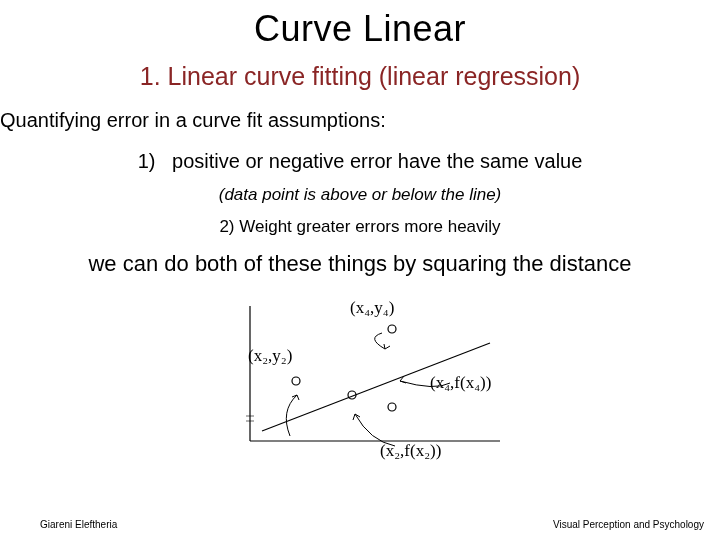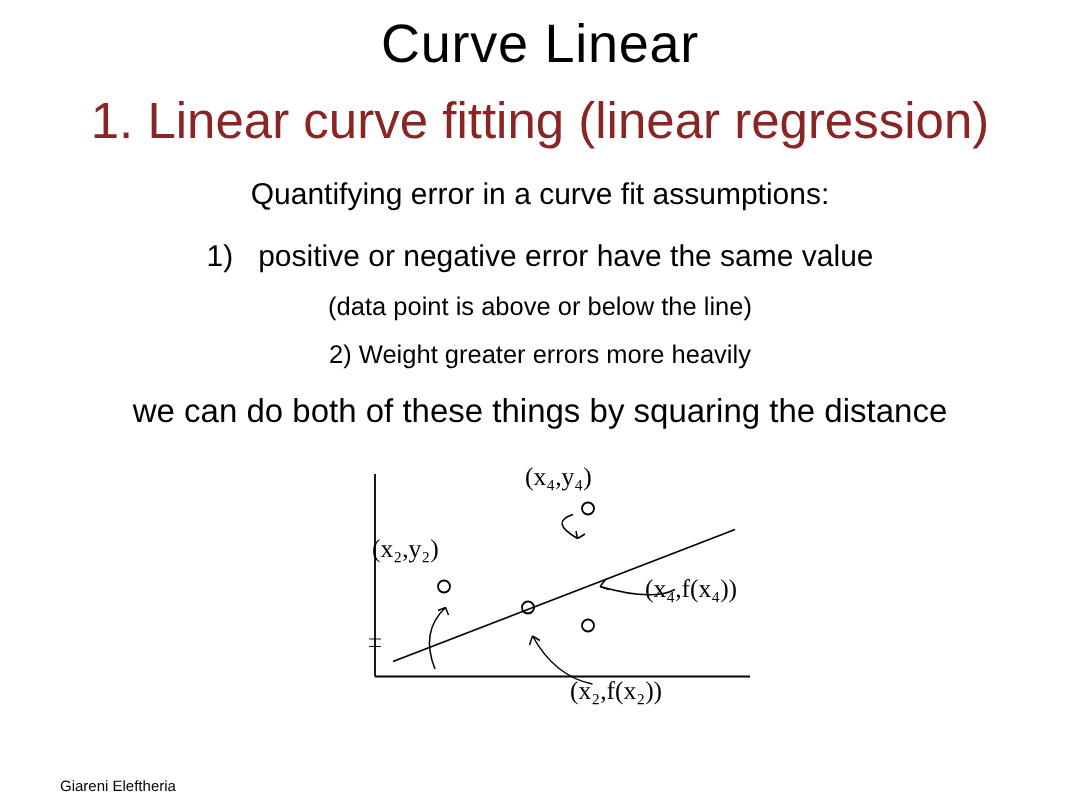--- a/index.html
+++ b/index.html
@@ -14,37 +14,38 @@
   }
   .title {
     text-align: center;
     font-size: 36px;
     font-weight: 400;
     padding-top: 8px;
     letter-spacing: 0.5px;
   }
   .subtitle {
     text-align: center;
-    font-size: 34px;
+    font-size: 25px;
     color: #8a2525;
     margin-top: 12px;
   }
   .line1 {
-    text-align: center;
+    text-align: left;
     font-size: 20px;
     margin-top: 18px;
   }
   .line2 {
     text-align: center;
     font-size: 20px;
     margin-top: 18px;
   }
   .line3 {
     text-align: center;
     font-size: 17px;
+    font-style: italic;
     margin-top: 12px;
   }
   .line4 {
     text-align: center;
     font-size: 17px;
     margin-top: 12px;
   }
   .line5 {
     text-align: center;
     font-size: 22px;
@@ -107,13 +108,14 @@
     <text x="190" y="165">(x₂,f(x₂))</text>
   </g>
   <g stroke="#000" stroke-width="0.6">
     <line x1="56" y1="125" x2="64" y2="125"></line>
     <line x1="56" y1="130" x2="64" y2="130"></line>
   </g>
 </svg>
 
 <div class="footer">
   <span>Giareni Eleftheria</span>
+  <span>Visual Perception and Psychology</span>
 </div>
 
 </body></html>

